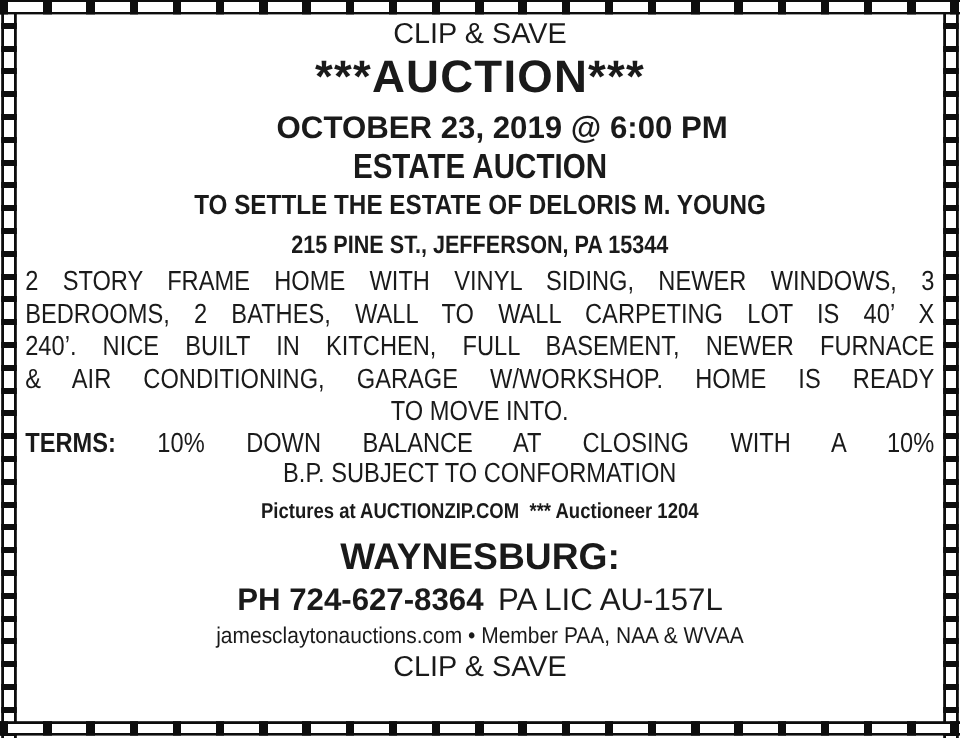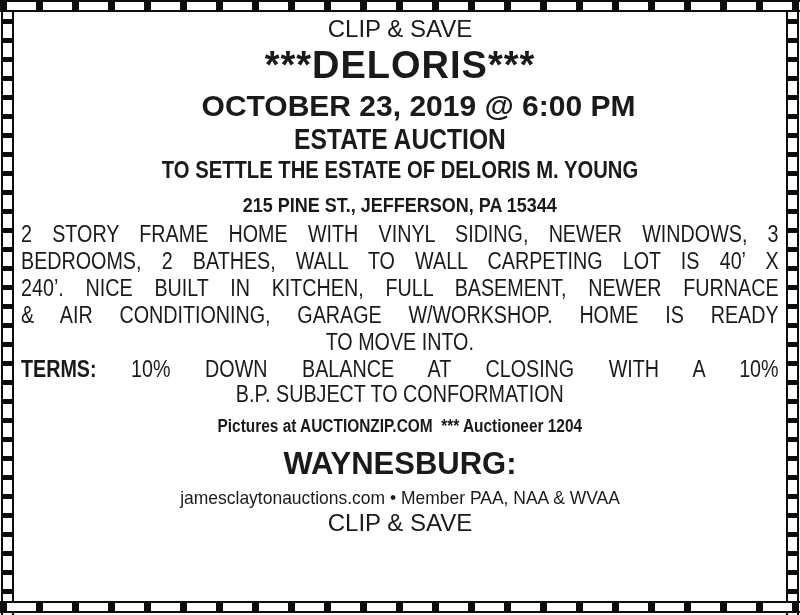--- a/index.html
+++ b/index.html
@@ -33,21 +33,21 @@
   
   .content {
     position: absolute; left: 14px; right: 14px; top: 12px;
     text-align: center;
   }
   .line { white-space: pre-wrap; }
   .b { font-weight: bold; }
 
   .clip-top   { font-size: 24px; line-height: 26px; margin-top: 4px; }
   .title      { font-size: 38px; line-height: 42px; font-weight: bold; letter-spacing: 1px; margin-top: 2px; }
-  .date       { font-size: 30px; line-height: 32px; font-weight: bold; margin-top: 4px; padding-left: 37px; }
+  .date       { font-size: 26px; line-height: 32px; font-weight: bold; margin-top: 4px; padding-left: 37px; }
   .subtitle   { font-size: 29px; line-height: 30px; font-weight: bold; margin-top: 2px;
                 transform: scaleX(0.85); transform-origin: 50% 0; }
   .estate     { font-size: 23px; line-height: 25px; font-weight: bold; margin-top: 4px;
                 transform: scaleX(0.88); transform-origin: 50% 0; }
 
   
   .jzone {
     width: 884px;              
     margin-left: 7px;
     transform: scaleX(0.857); transform-origin: 0 0;
@@ -75,21 +75,21 @@
 
   <div class="bord-h top"></div>
   <div class="bord-v left"></div>
   <div class="bord-v right"></div>
   <div class="bord-h bottom"></div>
 
   <div class="content">
 
     <div class="clip-top line">CLIP &amp; SAVE</div>
 
-    <div class="title line">***DELORIS***</div>
+    <div class="title line">***AUCTION***</div>
 
     <div class="date line">OCTOBER 23, 2019 @ 6:00 PM</div>
 
     <div class="subtitle line">ESTATE AUCTION</div>
 
     <div class="estate line">TO SETTLE THE ESTATE OF DELORIS M. YOUNG</div>
 
     <div class="jzone">
 
       <div class="addr line">215 PINE ST., JEFFERSON, PA 15344</div>
@@ -105,19 +105,22 @@
         <span>10% DOWN BALANCE AT CLOSING WITH A 10%</span>
       </div>
       <div class="bp-line line">B.P. SUBJECT TO CONFORMATION</div>
 
       <div class="pictures line">Pictures at AUCTIONZIP.COM  *** Auctioneer 1204</div>
     </div>
 
     <div class="auct-head line">WAYNESBURG:</div>
 
 
+    <div class="phone-line">
+      <span class="b">PH 724-627-8364</span><span class="lic">PA LIC AU-157L</span>
+    </div>
 
     <div class="website line">jamesclaytonauctions.com • Member PAA, NAA &amp; WVAA</div>
 
     <div class="clip-bottom line">CLIP &amp; SAVE</div>
 
   </div>
 </div>
 
 </body></html>

